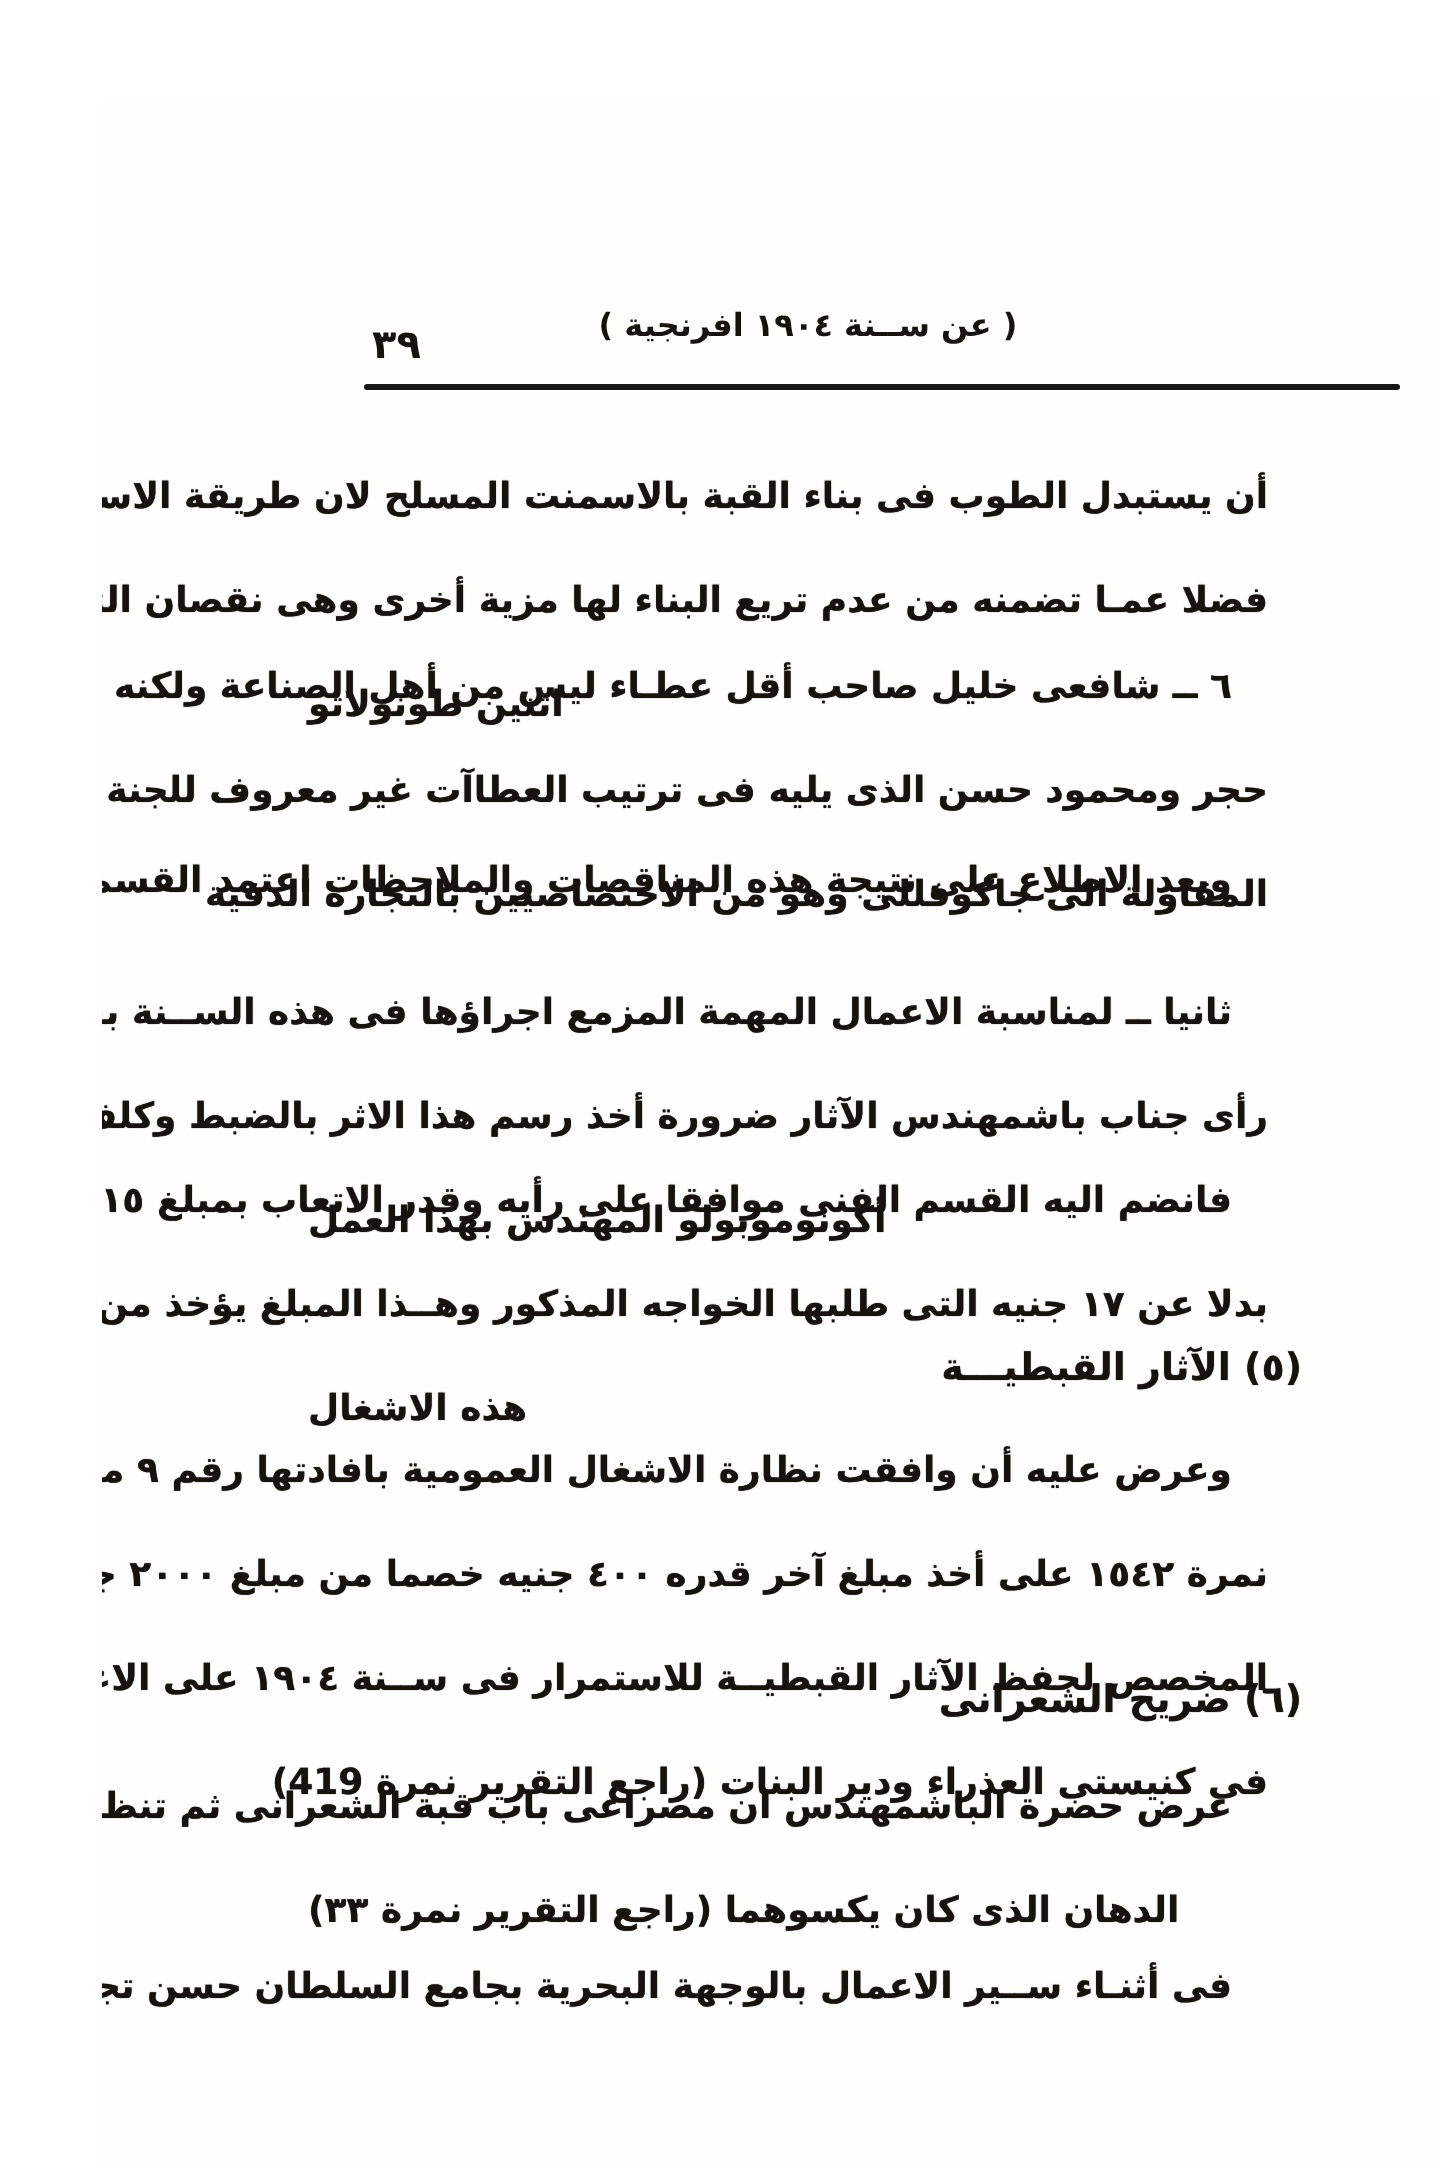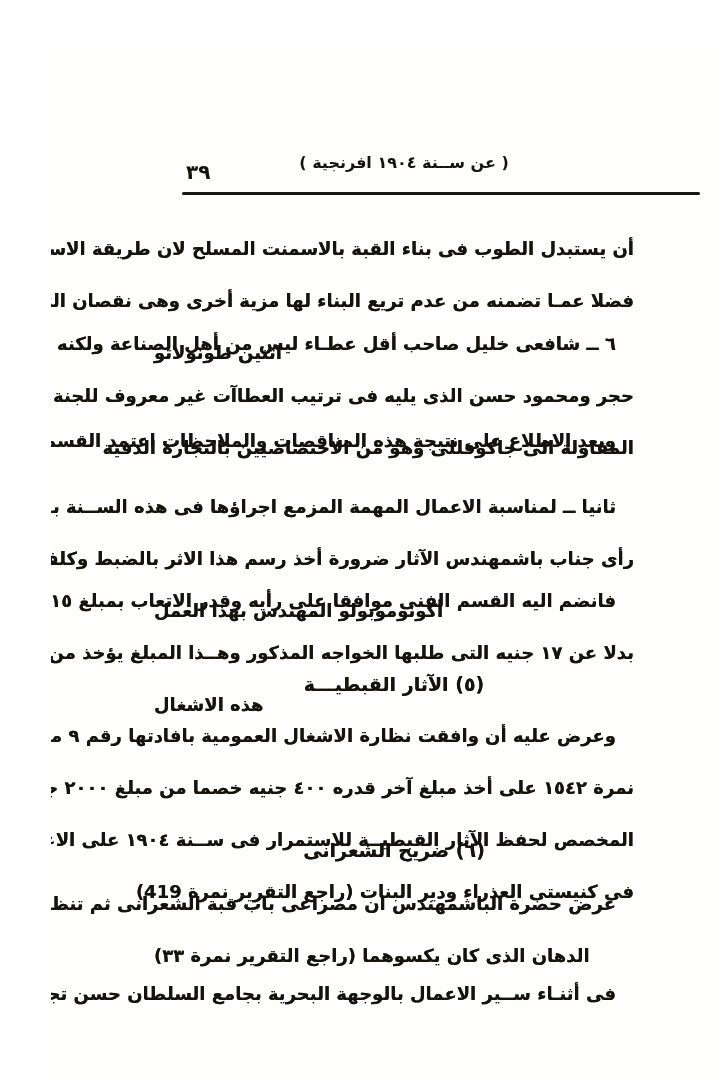--- a/index.html
+++ b/index.html
@@ -46,21 +46,20 @@
     text-align-last:justify;
     white-space:nowrap;
   }
   .ln.ind { padding-right:18px; }
   .ln.end {
     text-align:left;
     text-align-last:left;
   }
   .heading {
     position:absolute; right:103px; width:514px;
-    text-align:center;
     font-size:19px; font-weight:700;
     line-height:32px;
     text-shadow:0 0 0.5px rgba(22,19,15,.85);
     white-space:nowrap;
   }
 </style>
 </head>
 <body>
 
 <div class="page">

